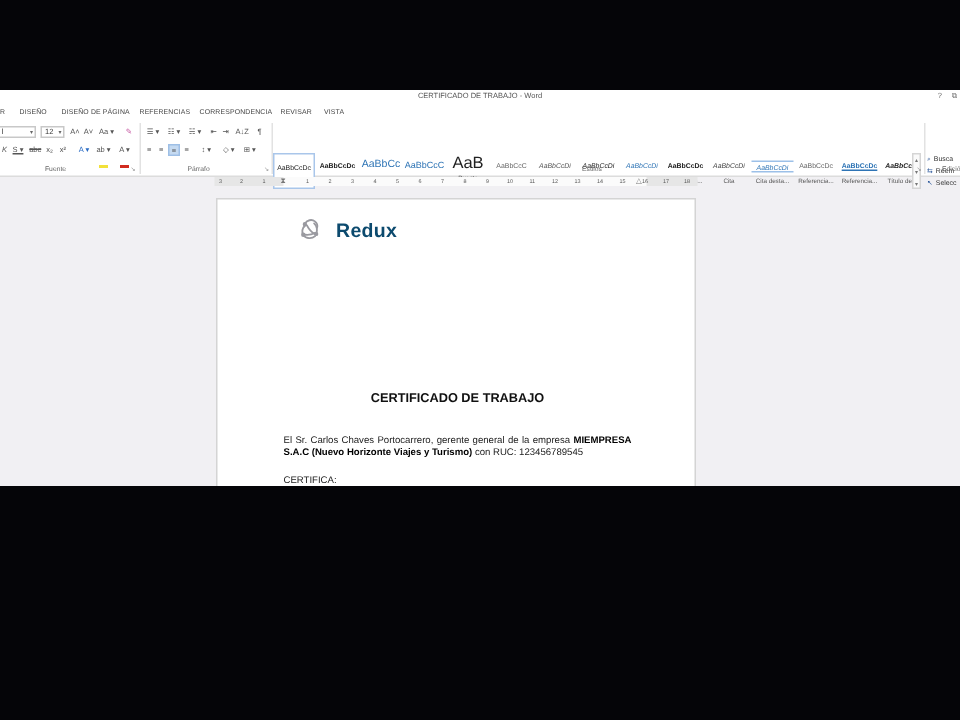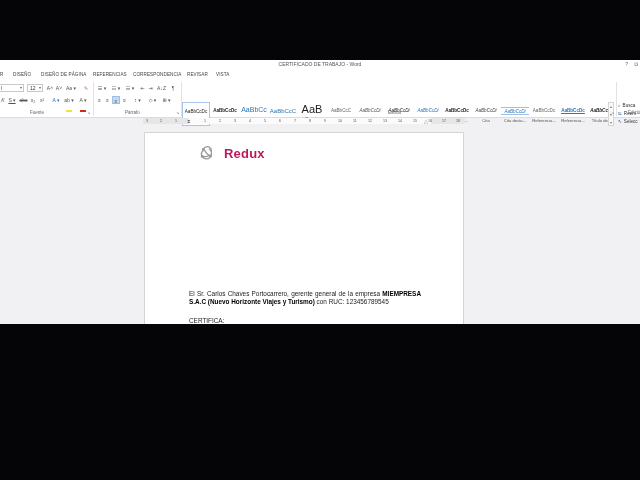--- a/index.html
+++ b/index.html
@@ -46,21 +46,21 @@
   .ruler { position: absolute; left: 143px; top: 58px; width: 322px; height: 6px; background: #e6e6e6; }
   .ruler .white { position: absolute; left: 46px; top: 0; width: 242px; height: 6px; background: #fbfbfb; }
   .ruler .nums { position: absolute; left: 0; top: 0; width: 322px; height: 6px; font-size: 3.6px; color: #555; line-height: 6px; }
   .ruler .nums span { position: absolute; top: 0; }
   .ruler .marker { position: absolute; top: 0; font-size: 5px; color: #777; line-height: 6px; }
 
   
   .page { position: absolute; left: 144px; top: 72px; width: 320px; height: 300px; background: #fff; border-left: 1px solid #d4d4d4; border-right: 1px solid #d4d4d4; border-top: 1px solid #d4d4d4; }
   .logo { position: absolute; left: 52px; top: 10px; height: 20px; display: flex; align-items: center; }
   .logo svg { width: 20px; height: 20px; }
-  .logo .logo-text { font-size: 13px; font-weight: bold; color: #be185d; margin-left: 7px; letter-spacing: 0.2px; }
+  .logo .logo-text { font-size: 13px; font-weight: bold; color: #0c4a6e; margin-left: 7px; letter-spacing: 0.2px; }
   .doc-title { position: absolute; left: 0; width: 320px; top: 127px; text-align: center; font-size: 8.5px; font-weight: bold; color: #111; position: absolute; }
   .para { position: absolute; left: 44px; width: 232px; font-size: 6.4px; color: #222; line-height: 7.8px; text-align: justify; }
   .para b { color: #000; }
   .date { position: absolute; left: 196px; top: 273px; font-size: 6.4px; color: #222; }
 </style>
 </head>
 <body>
 
 <div class="screen">
   <div class="app">
@@ -243,20 +243,21 @@
             <path d="M9 8.5c1.4 2.6 3.6 5.6 6.2 7"></path>
             <path d="M6.5 16c2.6.5 6.3.2 9-1.2"></path>
             <circle cx="16.5" cy="15.5" r="1" fill="#9a9aa0"></circle>
             <circle cx="7.5" cy="7.8" r="1" fill="#9a9aa0"></circle>
             <circle cx="6.2" cy="16.2" r="1" fill="#9a9aa0"></circle>
           </g>
         </svg>
         <span class="logo-text">Redux</span>
       </div>
 
+      <div class="doc-title" style="top:127px">CERTIFICADO DE TRABAJO</div>
 
       <div class="para" style="top:157px">
         <span>El Sr. Carlos Chaves Portocarrero, gerente general de la empresa </span><b>MIEMPRESA S.A.C (Nuevo Horizonte Viajes y Turismo)</b><span> con RUC: 123456789545</span>
       </div>
 
       <div class="para" style="top:184px">CERTIFICA:</div>
 
       <div class="para" style="top:192px">
         <span>Que, El Sr. Miguel Chavas Alvares, identificado con el DNI N° 123456789, ha laborado en nuestra empresa con el cardo de </span><b>asistente de sistemas,</b><span> durante el periodo comprendido desde el 05/05/2014 hasta el 28/08/2017, demostrando durante su permanencia responsabilidad, honestidad y dedicación en las labores que le fueron encomendadas.</span>
       </div>

